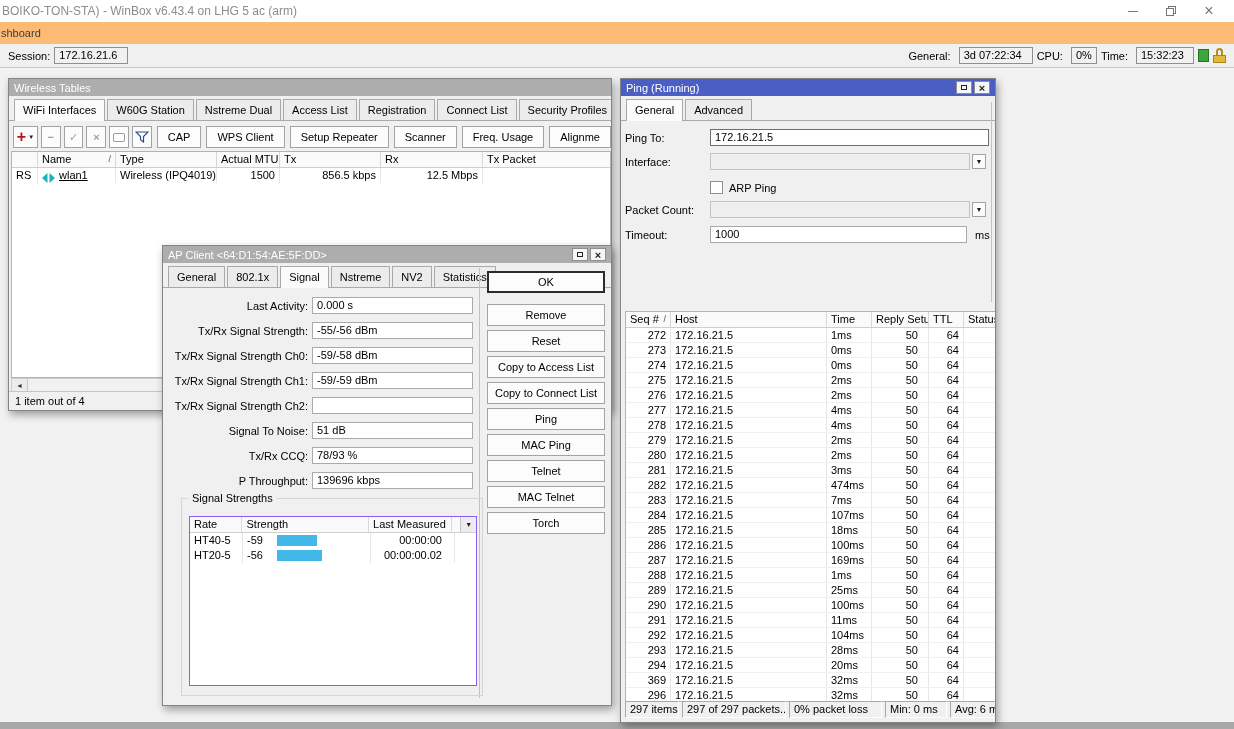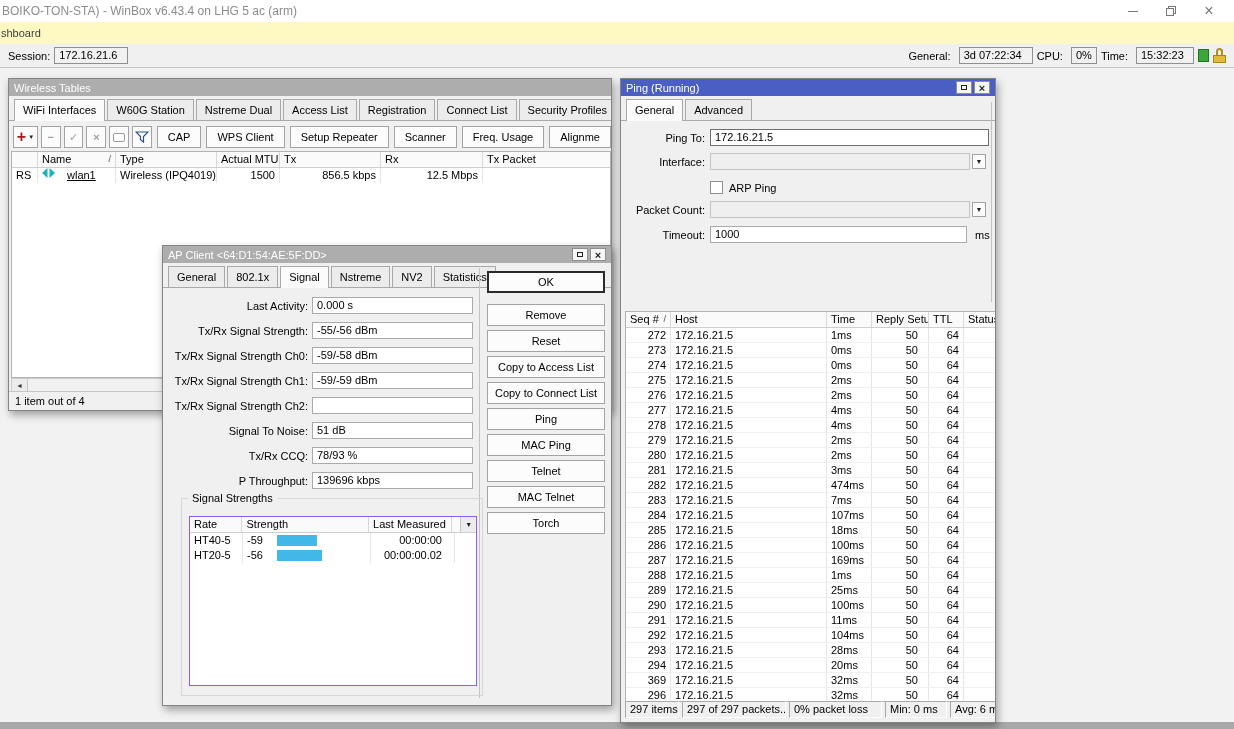--- a/index.html
+++ b/index.html
@@ -7,21 +7,21 @@
   body { font-family:"Liberation Sans","DejaVu Sans",sans-serif; font-size:11px; color:#000; }
   .screen { position:relative; width:1234px; height:729px; background:#fff; overflow:hidden; }
 
   
   .app-titlebar { position:absolute; left:0; top:0; width:100%; height:22px; background:#fff; display:flex; align-items:center; }
   .app-title { color:#8c8c8c; font-size:12px; padding-left:2px; }
   .winctl { margin-left:auto; display:flex; margin-right:6px; }
   .wc { width:38px; height:20px; display:flex; align-items:center; justify-content:center; color:#777; }
   .wc-min-bar { width:10px; height:1px; background:#777; }
   .wc-close { font-size:16px; line-height:16px; }
-  .app-menubar { position:absolute; left:0; top:22px; width:100%; height:22px; background:#fef9c3; display:flex; align-items:center; }
+  .app-menubar { position:absolute; left:0; top:22px; width:100%; height:22px; background:#fdba74; display:flex; align-items:center; }
   .menu-text { color:#3c3c3c; padding-left:1px; }
   .app-toolbar { position:absolute; left:0; top:44px; width:100%; height:24px; background:#f0f0f0; border-bottom:1px solid #c6c6c6; display:flex; align-items:center; padding:0 8px; }
   .tlabel { margin-right:4px; }
   .tfield { height:17px; border:1px solid #8f8f8f; background:#f1f1f1; padding:0 4px; line-height:15px; }
   .w74 { width:74px; } .w26 { width:26px; } .w58 { width:58px; }
   .tb-right { margin-left:auto; display:flex; align-items:center; gap:4px; }
   .gind { width:11px; height:13px; background:#3da53d; border:1px solid #1f7a1f; }
   .lock { position:relative; width:13px; height:15px; }
   .lock .shackle { position:absolute; top:0; left:3px; width:7px; height:8px; border:2px solid #b08f1e; border-bottom:none; border-radius:4px 4px 0 0; }
   .lock .body { position:absolute; bottom:0; left:0; width:13px; height:8px; background:#e3b93a; border:1px solid #a8861a; }
@@ -59,21 +59,21 @@
   .tool-btn { padding:0 10px; margin-left:2px; }
   .wtable { position:absolute; left:2px; top:72px; width:600px; height:227px; background:#fff; border:1px solid #b3b3b3; }
   .thead { display:flex; height:16px; background:#fafafa; border-bottom:1px solid #cfcfcf; }
   .thead .hc { border-right:1px solid #d8d8d8; padding:0 4px; line-height:15px; display:flex; align-items:center; white-space:nowrap; overflow:hidden; }
   .sort { font-size:9px; color:#555; margin-left:auto; padding-left:3px; }
   .trow { display:flex; height:15px; line-height:15px; }
   .trow .tc { border-right:1px solid #e6e6e6; padding:0 4px; white-space:nowrap; overflow:hidden; }
   .cw-flag { width:26px; } .cw-name { width:78px; } .cw-type { width:101px; }
   .cw-mtu { width:63px; } .cw-tx { width:101px; } .cw-rx { width:102px; } .cw-txp { flex:1; border-right:none !important; }
   .num { text-align:right; }
-  .wlan-cell { display:flex; align-items:flex-start; gap:12px;text-decoration:underline; }
+  .wlan-cell { display:flex; align-items:flex-end; gap:4px;text-decoration:underline; }
   .hscroll { position:absolute; left:2px; top:299px; width:600px; height:14px; background:#f1f1f1; border:1px solid #cccccc; display:flex; }
   .sbtn { width:16px; height:12px; background:#ececec; border-right:1px solid #c6c6c6; display:flex; align-items:center; justify-content:center; font-size:7px; color:#333; }
   .wstatus { position:absolute; left:0; bottom:0; width:100%; height:19px; background:#f0f0f0; border-top:1px solid #c6c6c6; line-height:18px; padding-left:6px; }
 
   
   .win-ap { left:162px; top:177px; width:450px; height:461px; z-index:2; }
   .ap-form { position:absolute; left:4px; top:51px; width:310px; }
   .frow { display:flex; align-items:center; height:17px; margin-bottom:8px; }
   .flabel { width:141px; text-align:right; white-space:nowrap; }
   .finput { margin-left:4px; width:161px; height:17px; background:#fff; border:1px solid #aaa; padding:0 4px; line-height:15px; white-space:nowrap; }
@@ -83,21 +83,21 @@
   .ss-rate { width:53px; } .ss-str { width:128px; } .ss-last { width:84px; } .ss-sp { width:5px; border-right:none !important; }
   .hdr-filter { width:16px; height:15px; background:#ececec; border-left:1px solid #c6c6c6; display:flex; align-items:center; justify-content:center; font-size:7px; color:#222; margin-left:auto; }
   .ss-strcell { display:flex; align-items:center; }
   .ss-num { width:24px; }
   .bar { height:11px; background:#42b8e8; margin-left:6px; }
   .dbtn { position:absolute; left:324px; width:118px; }
 
   
   .win-ping { left:620px; top:10px; width:376px; height:645px; z-index:3; }
   .prow-f { position:absolute; left:4px; display:flex; align-items:center; height:17px; }
-  .plabel { width:80px; text-align:right; margin-right:5px; white-space:nowrap; }
+  .plabel { width:80px; text-align:left; margin-right:5px; white-space:nowrap; }
   .pin { height:17px; background:#fff; border:1px solid #aaa; padding:0 4px; line-height:15px; }
   .pin-focus { border:1px solid #6e6e6e; width:279px; }
   .combo { display:flex; align-items:center; }
   .combo-box { width:260px; height:17px; background:#efefef; border:1px solid #c4c4c4; }
   .combo-arrow { width:14px; height:15px; margin-left:2px; background:#fbfbfb; border:1px solid #a3a3a3; display:flex; align-items:center; justify-content:center; font-size:7px; color:#222; }
   .cb { width:13px; height:13px; background:#fff; border:1px solid #8f8f8f; }
   .cb-label { margin-left:6px;text-align:center; }
   .pbtn { position:absolute; left:375px; width:84px; }
   .ping-table { position:absolute; left:4px; top:232px; width:457px; height:391px; background:#fff; border:1px solid #b3b3b3; }
   .pc-seq { width:45px; } .pc-host { width:156px; } .pc-time { width:45px; }

